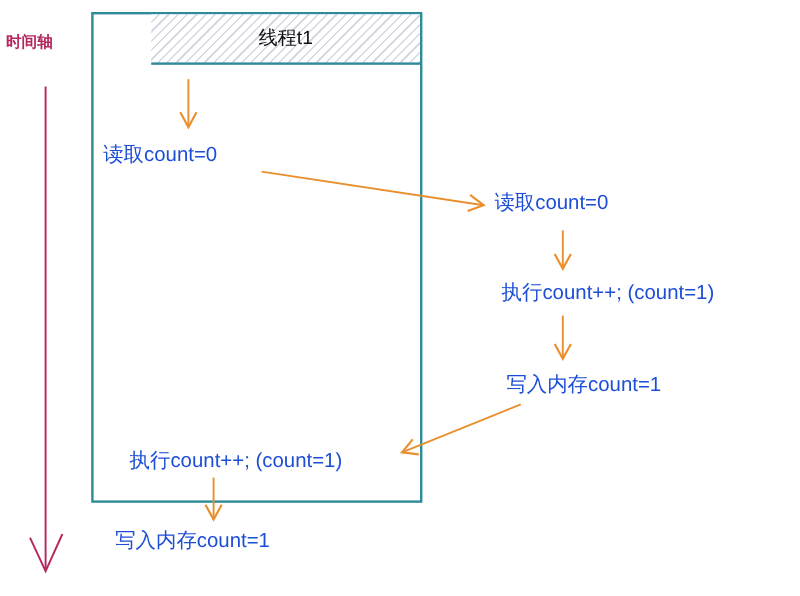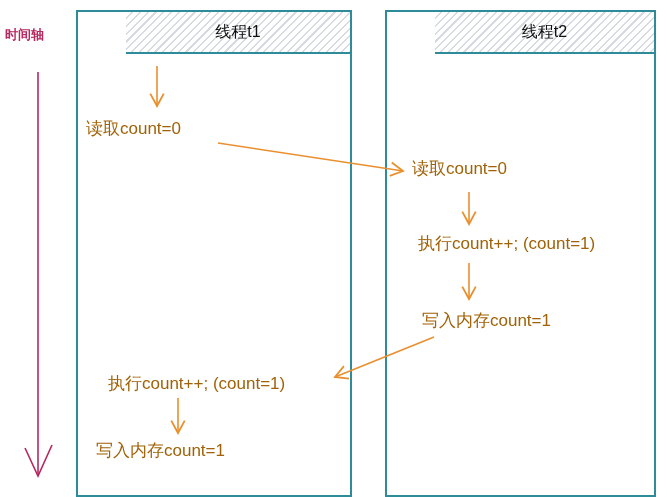--- a/index.html
+++ b/index.html
@@ -20,21 +20,21 @@
     left: 5px;
     top: 26px;
     font-size: 13px;
     font-weight: bold;
     color: #b5285f;
     white-space: nowrap;
   }
   .thread-box {
     position: absolute;
     top: 10px;
-    height: 487px;
+    height: 409px;
     border: 2px solid #2e8b98;
     background: #ffffff;
     box-sizing: border-box;
     padding-left: 48px;
   }
   #thread-box-t1 { left: 76px;  width: 276px; }
   #thread-box-t2 { left: 385px; width: 271px; }
   .thread-header {
     height: 40px;
     border-bottom: 2px solid #2e8b98;
@@ -45,21 +45,21 @@
     );
     display: flex;
     align-items: center;
     justify-content: center;
     font-size: 16px;
     color: #111111;
   }
   .lbl {
     position: absolute;
     font-size: 17px;
-    color: #a16207;
+    color: #1d4ed8;
     white-space: nowrap;
     line-height: 22px;
   }
   #lbl-t1-read  { left: 86px;  top: 118px; }
   #lbl-t1-exec  { left: 108px; top: 373px; }
   #lbl-t1-write { left: 96px;  top: 440px; }
   #lbl-t2-read  { left: 412px; top: 158px; }
   #lbl-t2-exec  { left: 418px; top: 233px; }
   #lbl-t2-write { left: 422px; top: 310px; }
   #arrow-layer {
@@ -74,23 +74,20 @@
 <body>
 
 <div id="stage">
 
   <div class="timeline-label">时间轴</div>
 
   <div class="thread-box" id="thread-box-t1">
     <div class="thread-header">线程t1</div>
   </div>
 
-  <div class="thread-box" id="thread-box-t2">
-    <div class="thread-header">线程t2</div>
-  </div>
 
   <div class="lbl" id="lbl-t1-read">读取count=0</div>
   <div class="lbl" id="lbl-t1-exec">执行count++; (count=1)</div>
   <div class="lbl" id="lbl-t1-write">写入内存count=1</div>
 
   <div class="lbl" id="lbl-t2-read">读取count=0</div>
   <div class="lbl" id="lbl-t2-exec">执行count++; (count=1)</div>
   <div class="lbl" id="lbl-t2-write">写入内存count=1</div>
 
   <svg id="arrow-layer" viewBox="0 0 667 497" xmlns="http://www.w3.org/2000/svg">

